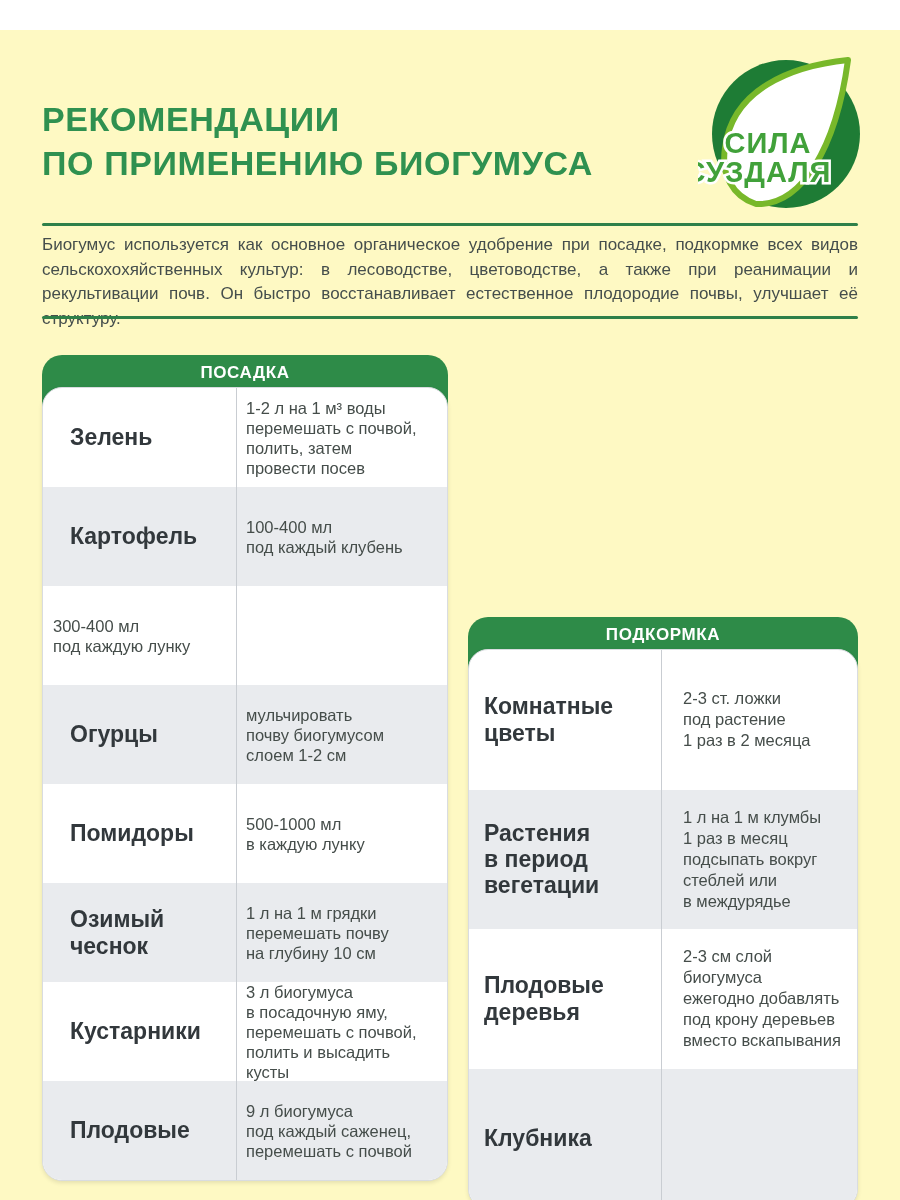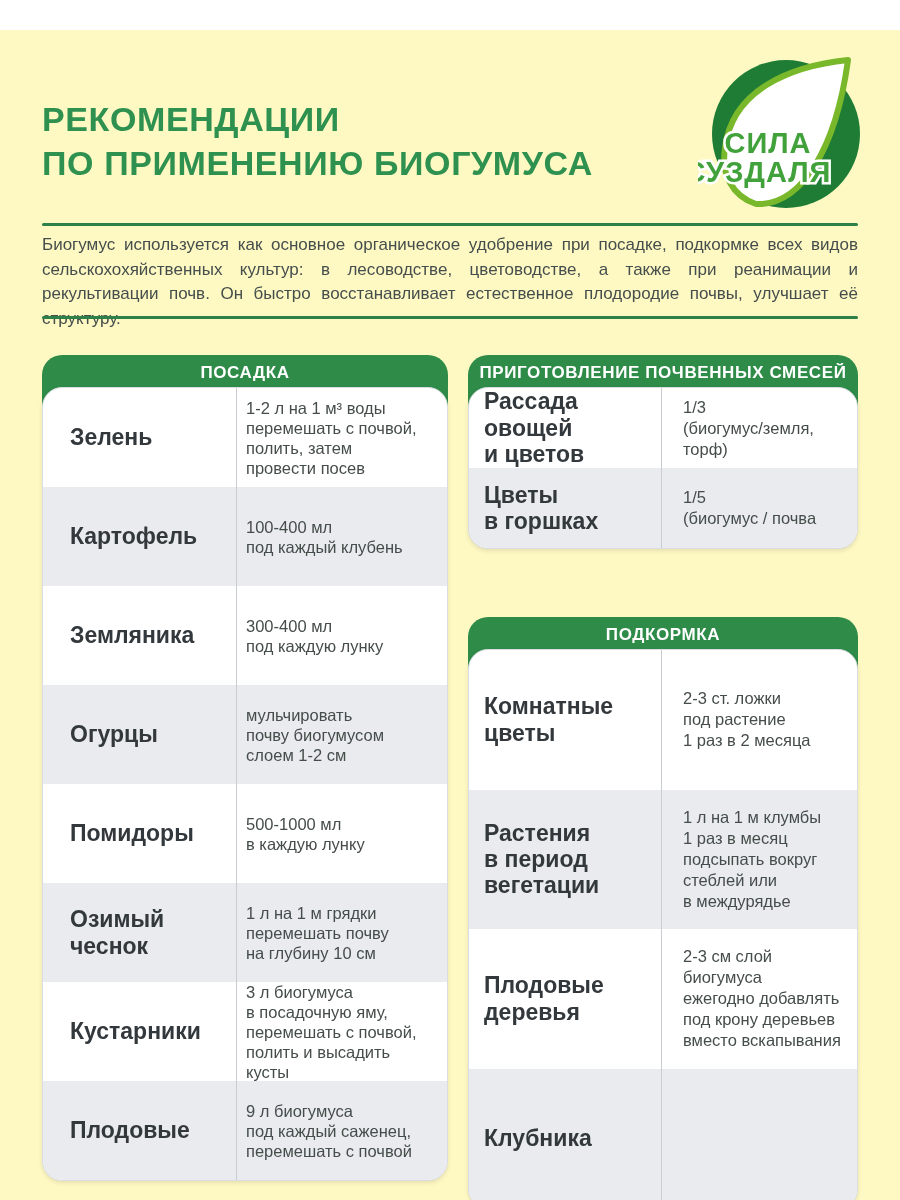--- a/index.html
+++ b/index.html
@@ -88,21 +88,20 @@
 перемешать с почвой,
 полить, затем
 провести посев</div>
       </div>
       <div class="row alt">
         <div class="cell-label">Картофель</div>
         <div class="cell-value">100-400 мл
 под каждый клубень</div>
       </div>
       <div class="row">
-        <div class="cell-label">Земляника</div>
         <div class="cell-value">300-400 мл
 под каждую лунку</div>
       </div>
       <div class="row alt">
         <div class="cell-label">Огурцы</div>
         <div class="cell-value">мульчировать
 почву биогумусом
 слоем 1-2 см</div>
       </div>
       <div class="row">
@@ -127,39 +126,20 @@
       </div>
       <div class="row alt">
         <div class="cell-label">Плодовые</div>
         <div class="cell-value">9 л биогумуса
 под каждый саженец,
 перемешать с почвой</div>
       </div>
     </div>
   </div>
 
-  <div class="tbl t-mix">
-    <div class="tbl-header">ПРИГОТОВЛЕНИЕ ПОЧВЕННЫХ СМЕСЕЙ</div>
-    <div class="tbl-body">
-      <div class="col-divider"></div>
-      <div class="row">
-        <div class="cell-label">Рассада овощей
-и цветов</div>
-        <div class="cell-value">1/3
-(биогумус/земля,
-торф)</div>
-      </div>
-      <div class="row alt">
-        <div class="cell-label">Цветы
-в горшках</div>
-        <div class="cell-value">1/5
-(биогумус / почва</div>
-      </div>
-    </div>
-  </div>
 
   <div class="tbl t-feed">
     <div class="tbl-header">ПОДКОРМКА</div>
     <div class="tbl-body">
       <div class="col-divider"></div>
       <div class="row">
         <div class="cell-label">Комнатные
 цветы</div>
         <div class="cell-value">2-3 ст. ложки
 под растение

